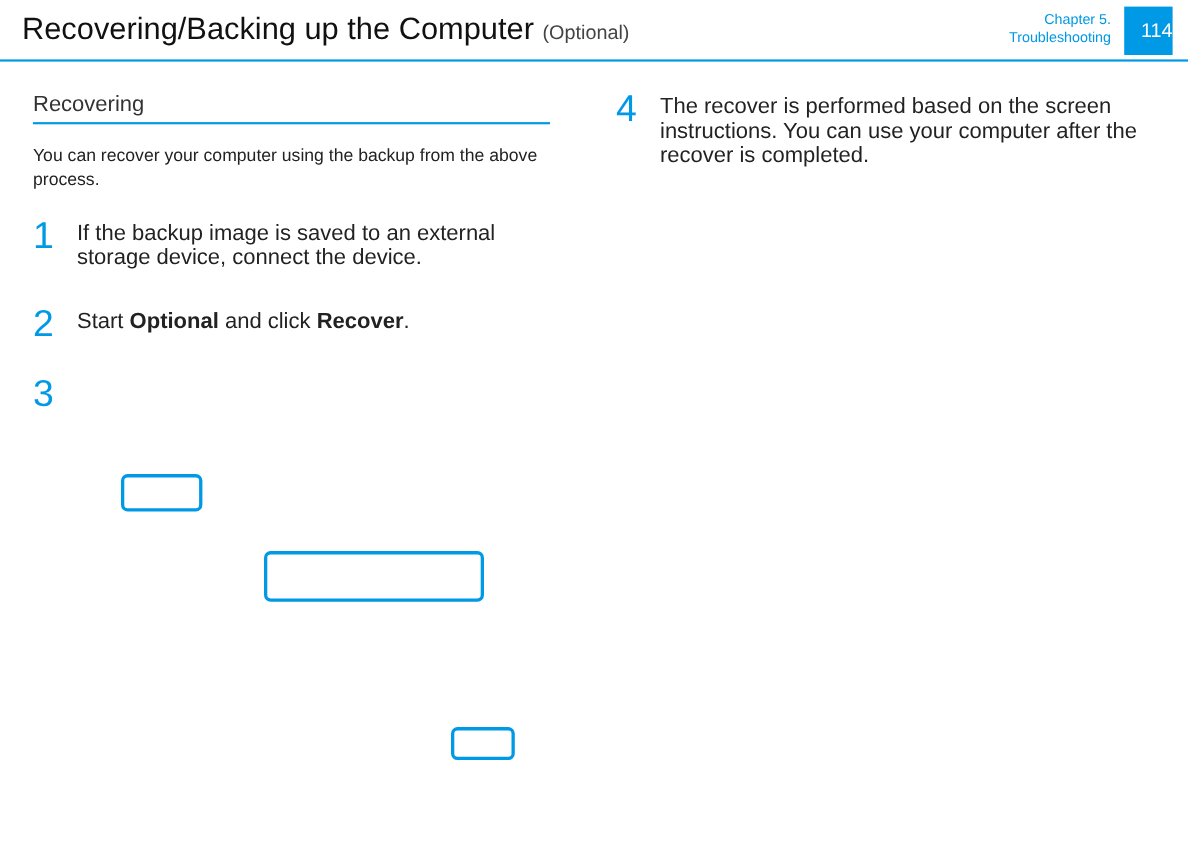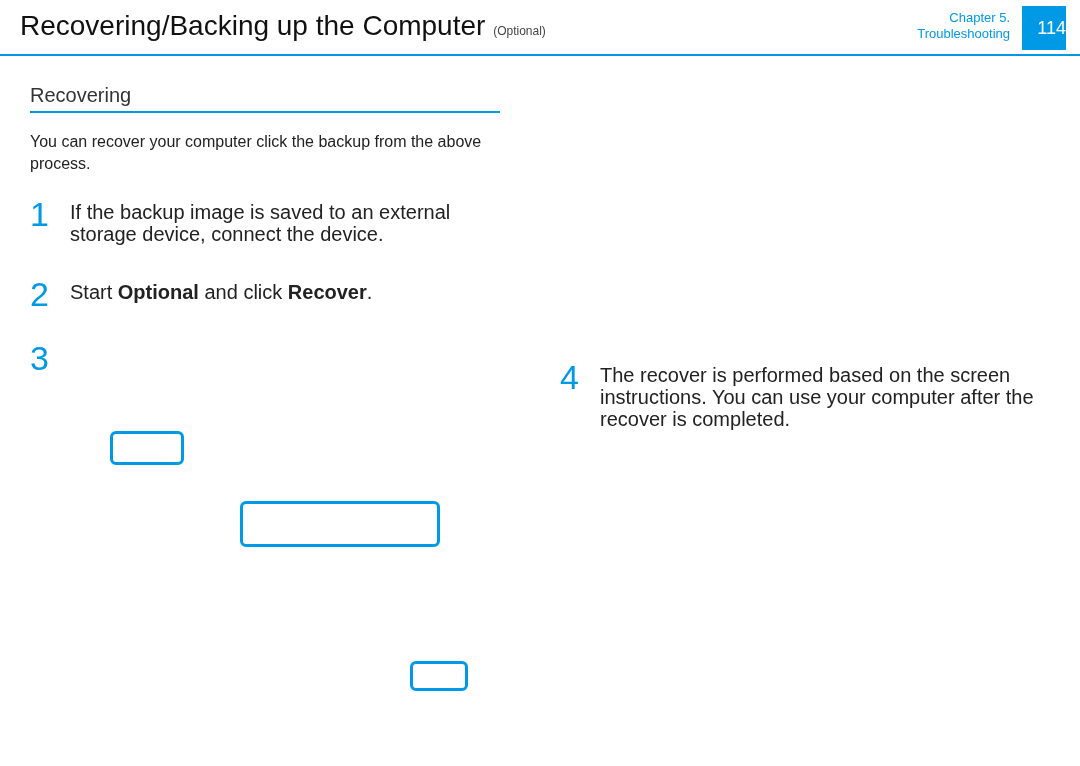--- a/index.html
+++ b/index.html
@@ -2,26 +2,26 @@
 <html><head>
 <meta charset="utf-8">
 <style>
   * { box-sizing: border-box; margin: 0; padding: 0; }
   html, body { width: 1080px; height: 766px; font-family: Arial, Helvetica, sans-serif; color: #222; background: #fff; }
 
   .page { width: 1080px; height: 766px; position: relative; }
 
   .header { position: relative; height: 56px; border-bottom: 2px solid #0099e6; padding: 10px 20px 0 20px; }
   .header-title { font-size: 28px; font-weight: 400; color: #111; }
-  .header-title .subtag { font-size: 12px; color: #444; font-weight: 400; }
+  .header-title .subtag { font-size: 18px; color: #444; font-weight: 400; }
 
   .breadcrumb { position: absolute; right: 70px; top: 10px; text-align: right; font-size: 13px; line-height: 16px; color: #0099e6; }
   .page-num { position: absolute; right: 14px; top: 6px; width: 44px; height: 44px; background: #0099e6; color: #fff; font-size: 18px; display: flex; align-items: center; justify-content: flex-end; }
 
-  .body { display: flex; gap: 40px; padding: 28px 30px 0 30px; align-items: center; }
+  .body { display: flex; gap: 40px; padding: 28px 30px 0 30px; }
   .col { flex: 1; }
 
   .section-h { font-size: 20px; color: #333; border-bottom: 2px solid #0099e6; padding-bottom: 4px; margin-bottom: 18px; width: 470px; }
 
   .intro { font-size: 16px; line-height: 22px; margin-bottom: 24px; width: 470px; }
 
   .step { display: flex; gap: 14px; margin-bottom: 34px; width: 490px; }
   .step-num { font-size: 34px; color: #0099e6; font-weight: 300; line-height: 30px; min-width: 26px; }
   .step-txt { font-size: 20px; line-height: 22px; padding-top: 2px; }
   .step-txt .bold { font-weight: 700; }
@@ -52,21 +52,21 @@
     </div>
     <div class="page-num">
       <span>114</span>
     </div>
   </div>
 
   <div class="body">
 
     <div class="col">
       <div class="section-h">Recovering</div>
-      <div class="intro">You can recover your computer click the backup from the above process.</div>
+      <div class="intro">You can recover your computer using the backup from the above process.</div>
 
       <div class="step">
         <div class="step-num">1</div>
         <div class="step-txt">If the backup image is saved to an external storage device, connect the device.</div>
       </div>
 
       <div class="step">
         <div class="step-num">2</div>
         <div class="step-txt">
           <span>Start </span><span class="bold">Optional</span><span> and click </span><span class="bold">Recover</span><span>.</span>

